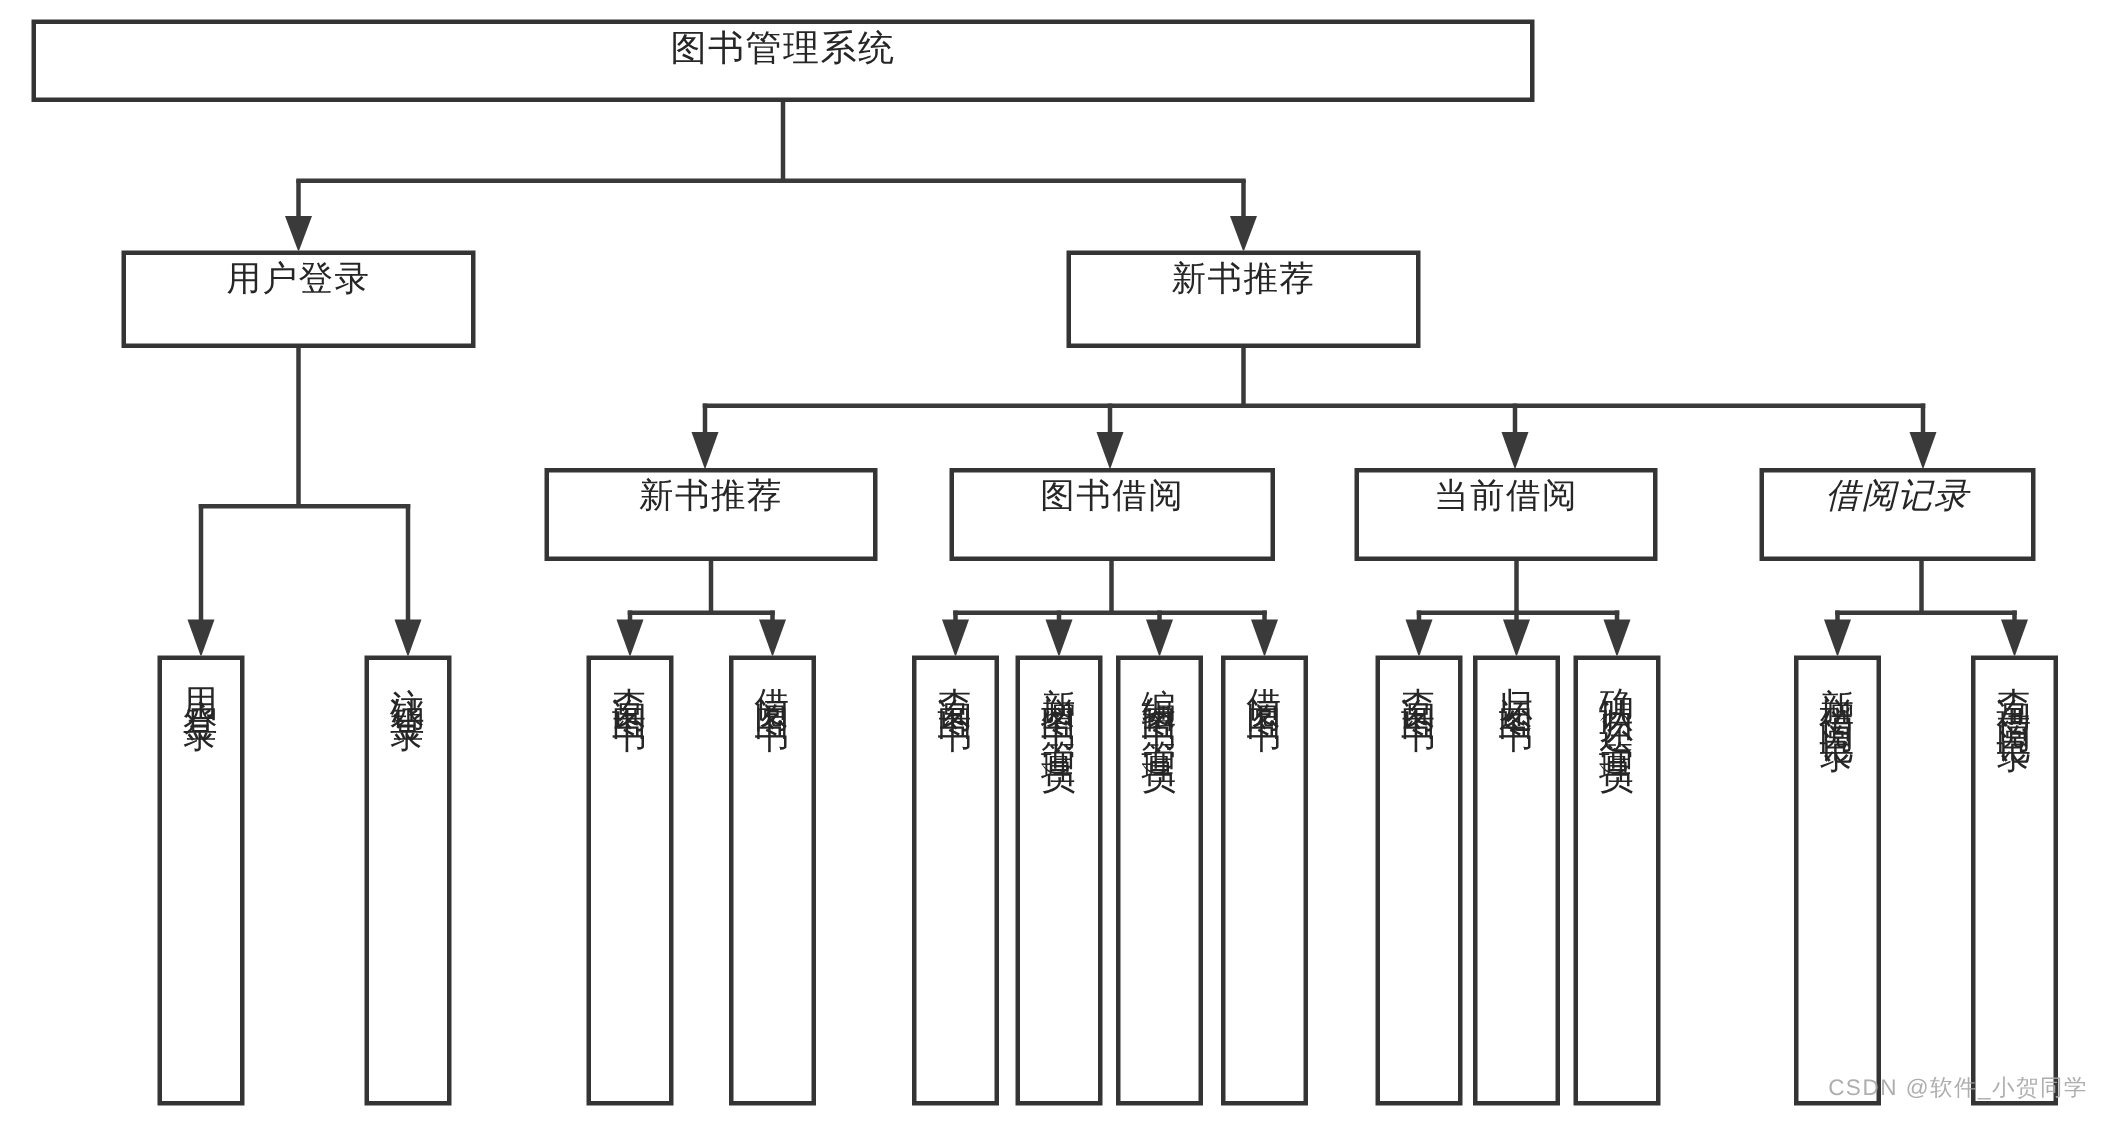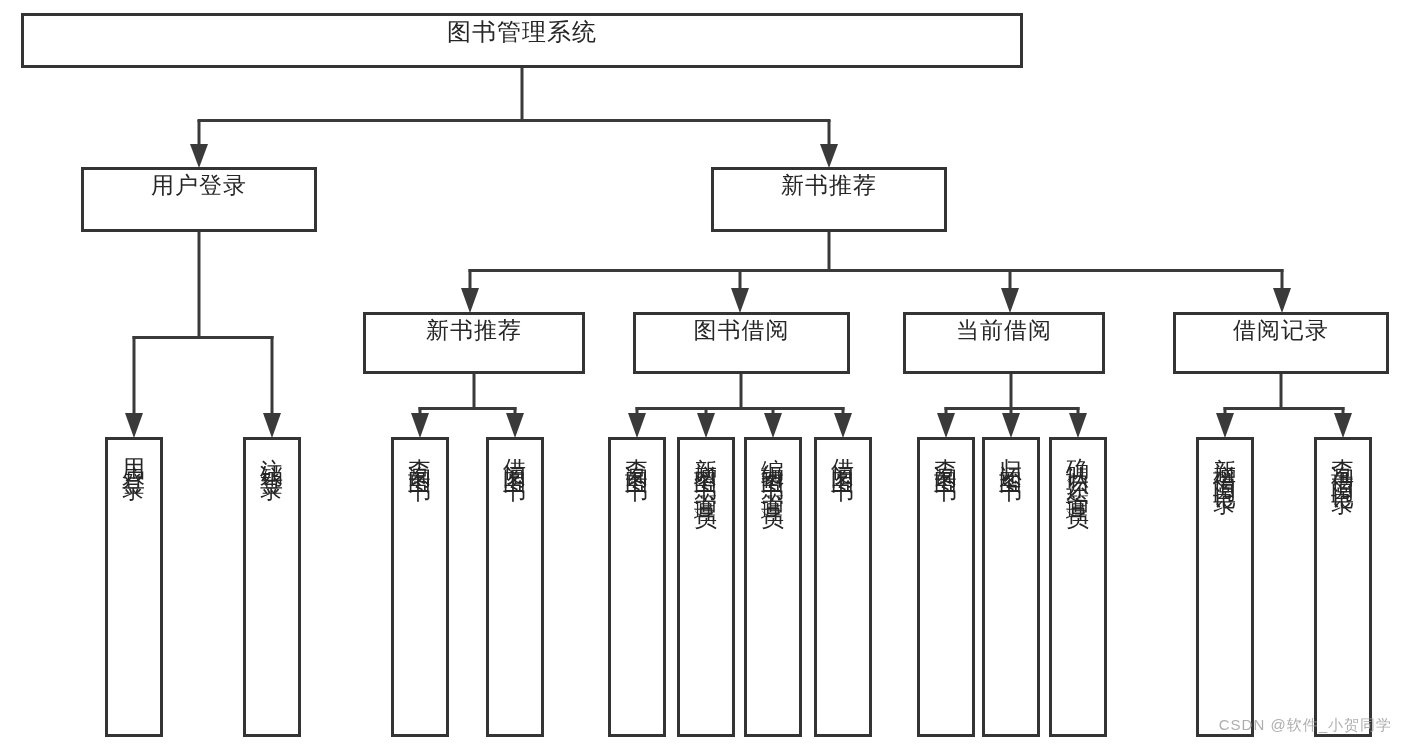--- a/index.html
+++ b/index.html
@@ -120,21 +120,21 @@
 
   <div class="node" style="left:363px; top:312px; width:222px; height:62px;">
     <span class="lbl">新书推荐</span>
   </div>
   <div class="node" style="left:633px; top:312px; width:217px; height:62px;">
     <span class="lbl">图书借阅</span>
   </div>
   <div class="node" style="left:903px; top:312px; width:202px; height:62px;">
     <span class="lbl">当前借阅</span>
   </div>
-  <div class="node" style="left:1173px; top:312px; width:216px; height:62px;">
+  <div class="node" style="left:1173px; top:312px; width:184px; height:62px;font-style:italic;">
     <span class="lbl">借阅记录</span>
   </div>
 
   <div class="node vbox" style="left:105px; top:437px; width:58px; height:300px;">
     <span class="lbl">用户登录</span>
   </div>
   <div class="node vbox" style="left:243px; top:437px; width:58px; height:300px;">
     <span class="lbl">注销登录</span>
   </div>
   <div class="node vbox" style="left:391px; top:437px; width:58px; height:300px;">

